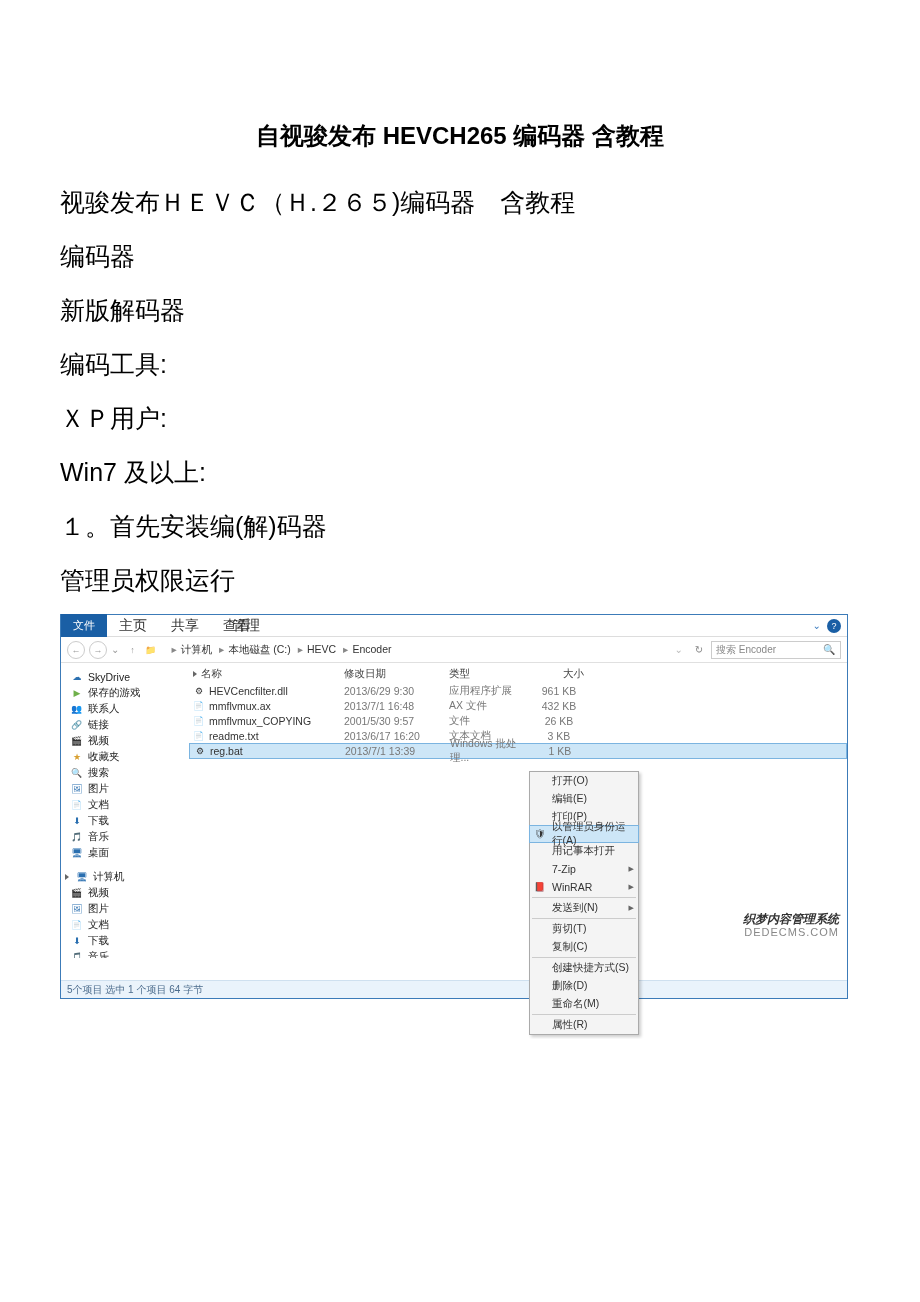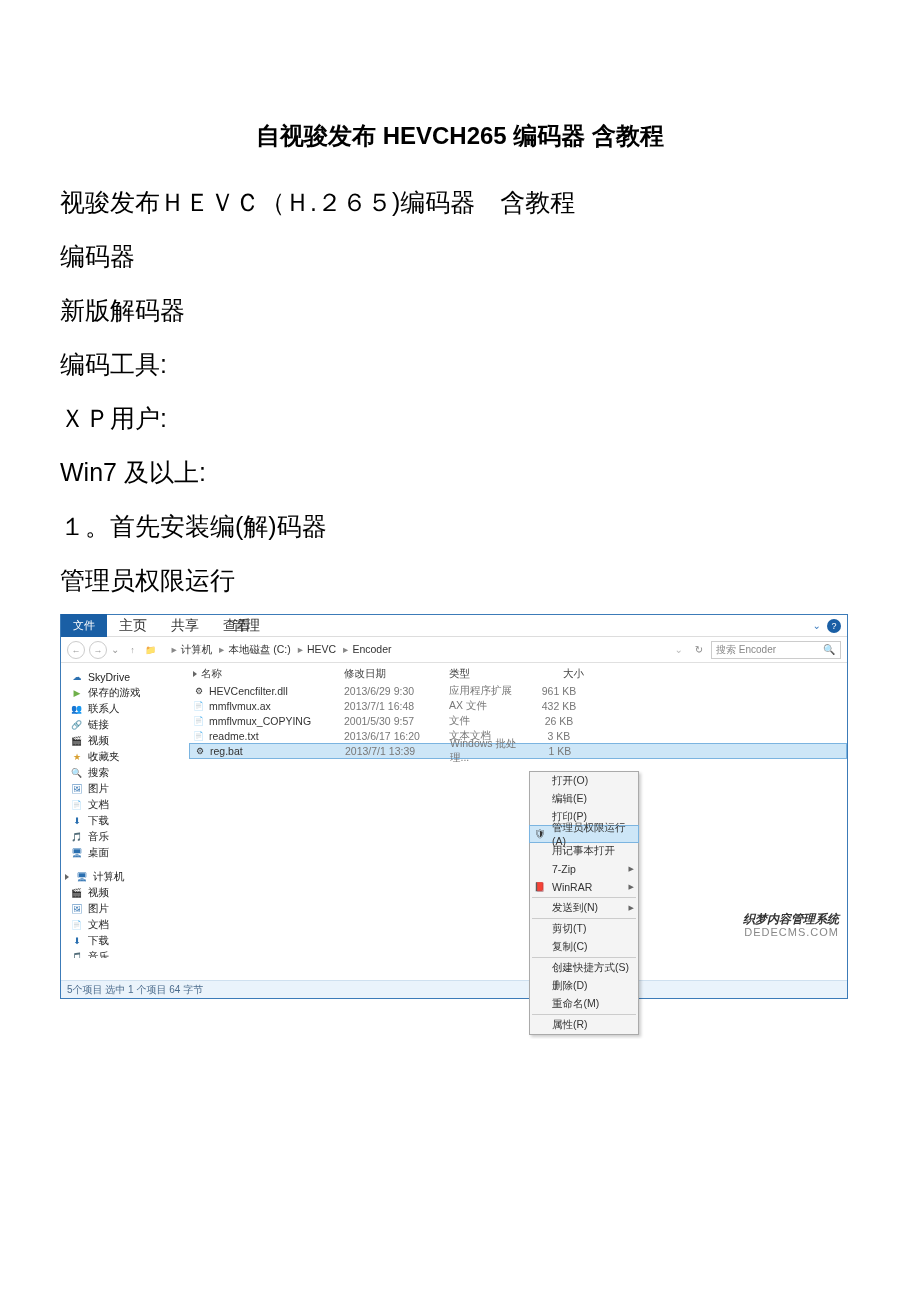--- a/index.html
+++ b/index.html
@@ -331,21 +331,21 @@
             <span>打开(O)</span>
           </div>
           <div class="cm-item">
             <span>编辑(E)</span>
           </div>
           <div class="cm-item">
             <span>打印(P)</span>
           </div>
           <div class="cm-item hl">
             <span class="cm-ico">🛡</span>
-            <span>管理员权限运行(A)</span>
+            <span>以管理员身份运行(A)</span>
           </div>
           <div class="cm-item">
             <span>用记事本打开</span>
           </div>
           <div class="cm-item cm-arrow">
             <span>7-Zip</span>
           </div>
           <div class="cm-item cm-arrow">
             <span class="cm-ico">📕</span>
             <span>WinRAR</span>

